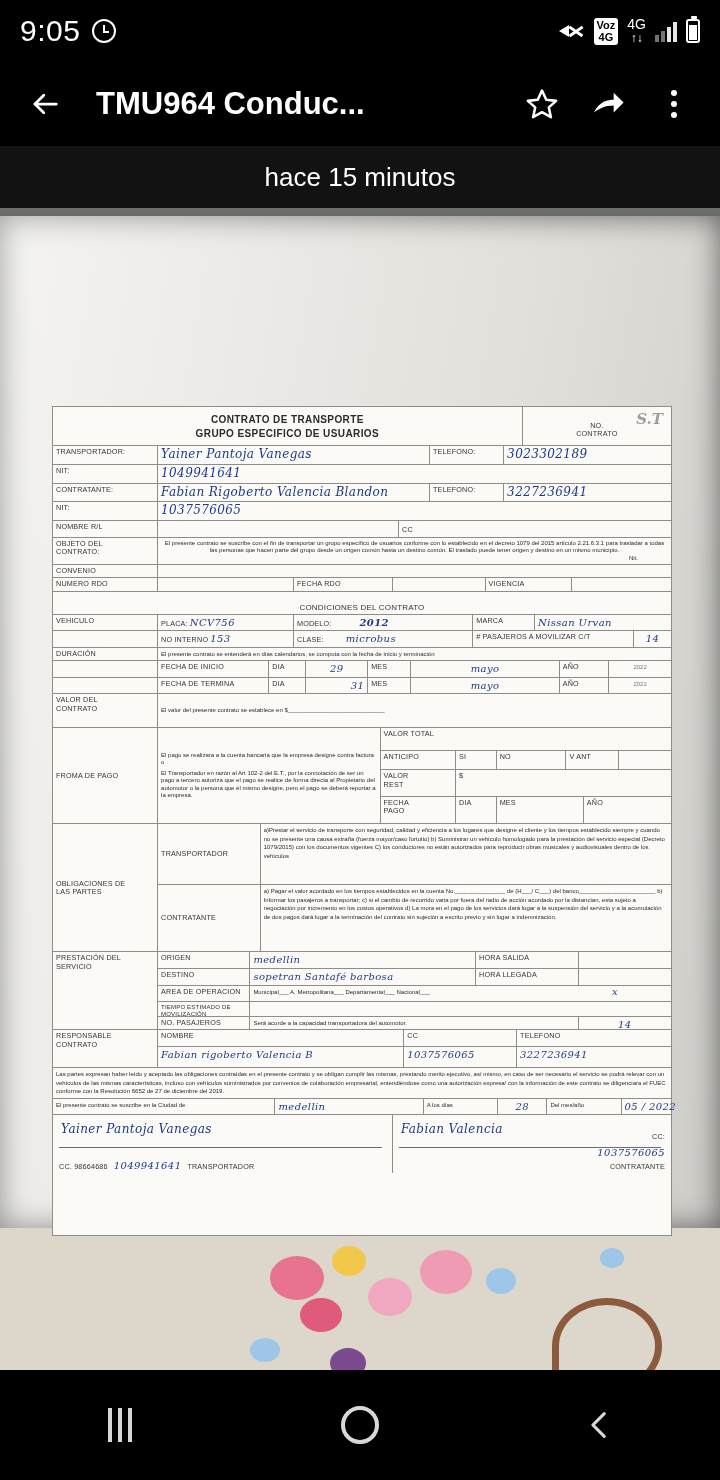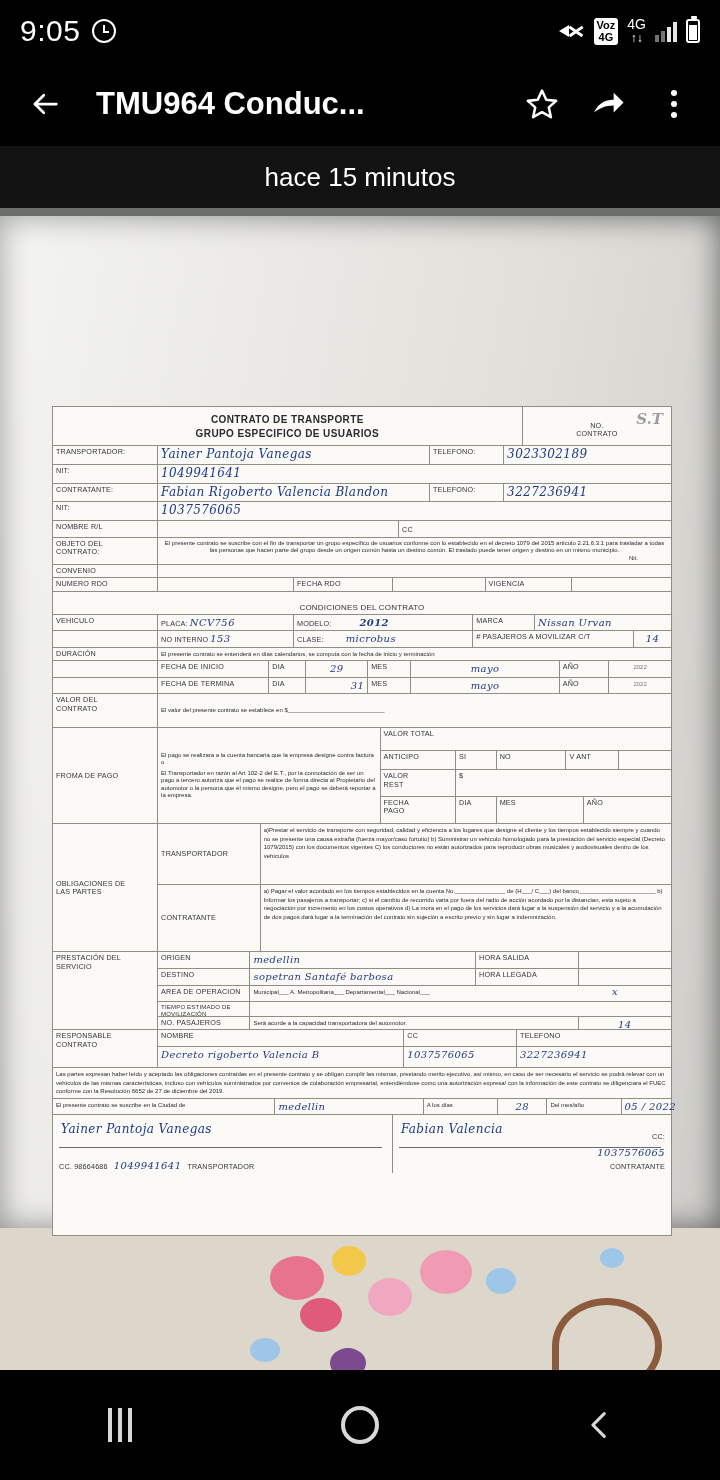--- a/index.html
+++ b/index.html
@@ -572,21 +572,21 @@
             <div class="lbl">RESPONSABLE</div>
             <div class="lbl">CONTRATO</div>
           </div>
           <div class="cell" style="width:83%;padding:0;">
             <div class="row" style="height:44%;">
               <div class="cell" style="width:48%;"><span class="lbl">NOMBRE</span></div>
               <div class="cell" style="width:22%;"><span class="lbl">CC</span></div>
               <div class="cell" style="width:30%;"><span class="lbl">TELEFONO</span></div>
             </div>
             <div class="row" style="height:56%;border-bottom:none;">
-              <div class="cell" style="width:48%;"><span class="hw sm">Decreto rigoberto Valencia B</span></div>
+              <div class="cell" style="width:48%;"><span class="hw sm">Fabian rigoberto Valencia B</span></div>
               <div class="cell" style="width:22%;"><span class="hw sm">1037576065</span></div>
               <div class="cell" style="width:30%;"><span class="hw sm">3227236941</span></div>
             </div>
           </div>
         </div>
 
         <div class="row">
           <div class="cell" style="width:100%;">
             <span class="tiny">Las partes expresan haber leído y aceptado las obligaciones contraídas en el presente contrato y se obligan cumplir las mismas, prestando merito ejecutivo, así mismo, en caso de ser necesario el servicio se podrá relevar con un vehículos de las mismas características, incluso con vehículos suministrados por convenios de colaboración empresarial, entendiéndose como una autorización expresa/ con la información de este contrato se diligenciara el FUEC conforme con la Resolución 6652 de 27 de diciembre del 2019.</span>
           </div>

